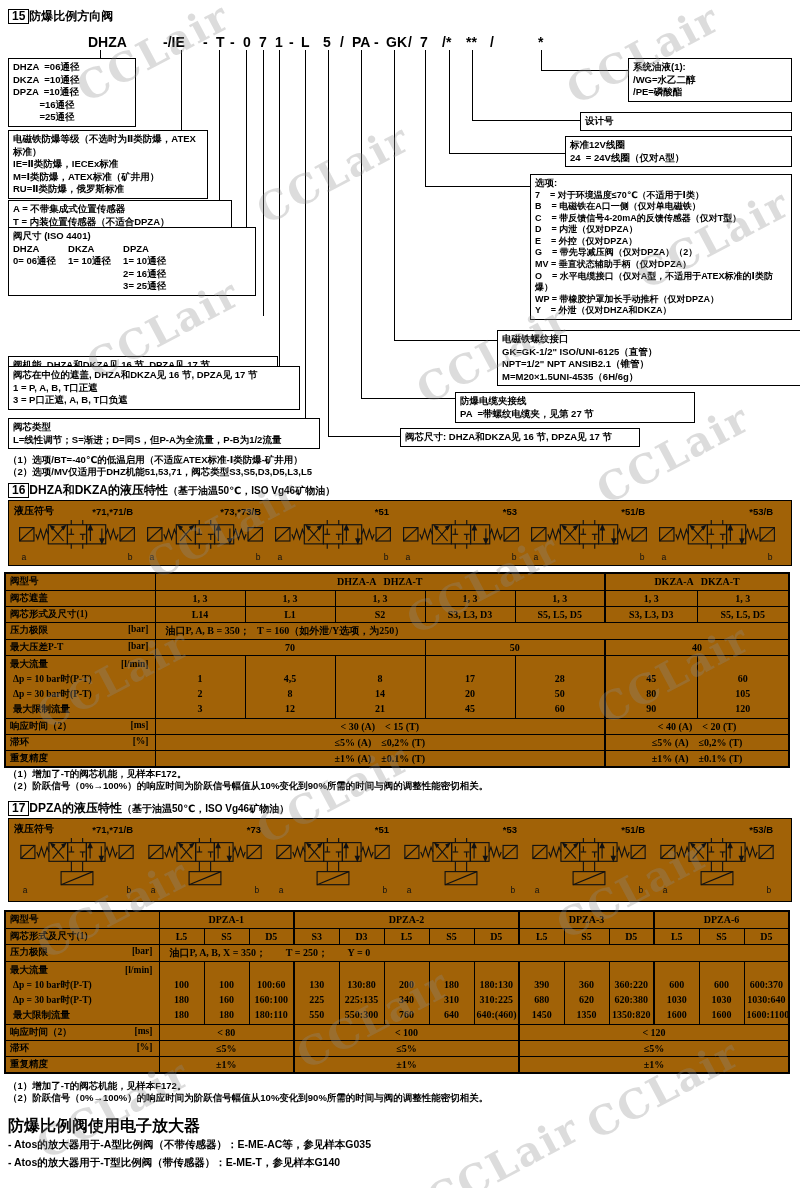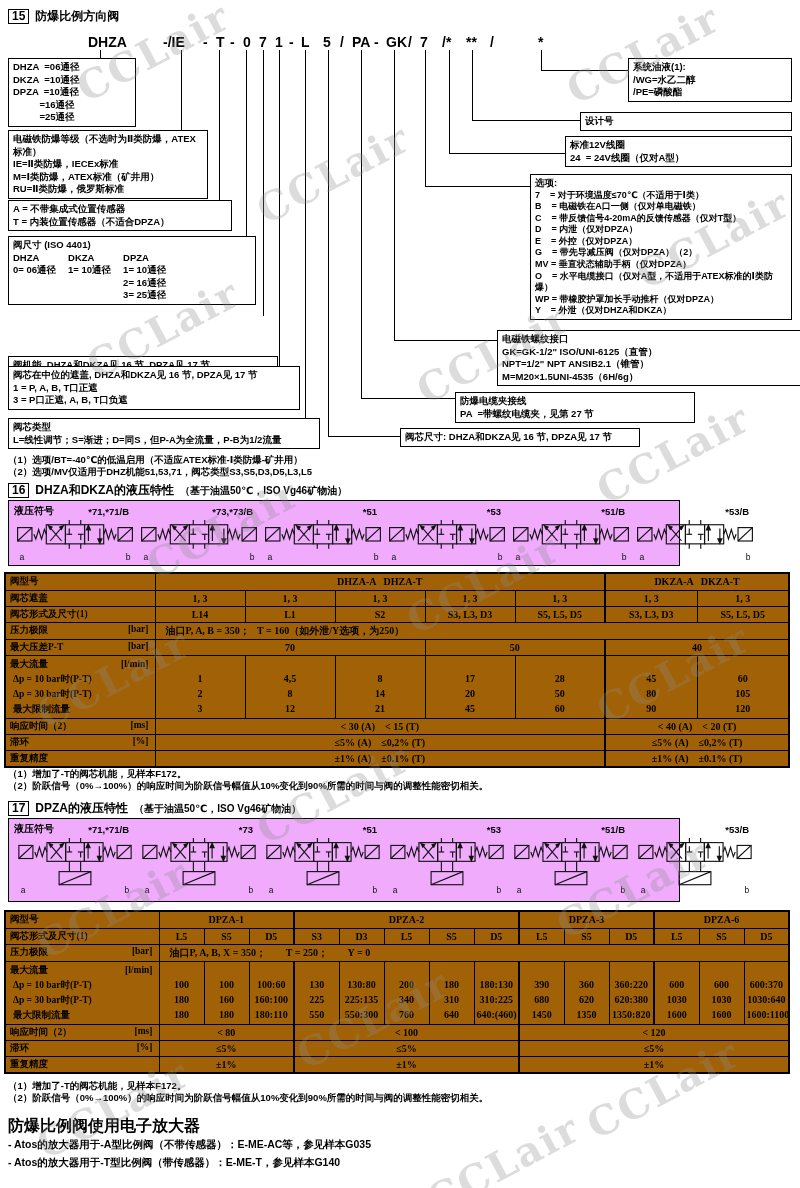--- a/index.html
+++ b/index.html
@@ -2,33 +2,33 @@
 <html><head>
 <meta charset="utf-8">
 <style>
   *{margin:0;padding:0;box-sizing:border-box;}
   body{background:#fff;}
   #page{position:relative;width:800px;height:1188px;background:#fff;overflow:hidden;
         font-family:"Liberation Sans","DejaVu Sans",sans-serif;color:#000;}
   .wm{position:absolute;font-size:40px;font-weight:bold;letter-spacing:2px;
       color:rgba(140,140,140,.30);transform:rotate(-28deg);
       font-family:"DejaVu Serif","Liberation Serif",serif;pointer-events:none;z-index:9;white-space:pre;}
-  .sechead{position:absolute;display:flex;align-items:center;gap:6px;font-size:12px;font-weight:bold;justify-content:center;}
+  .sechead{position:absolute;display:flex;align-items:center;gap:0;font-size:12px;font-weight:bold;justify-content:center;}
   .numbox{display:inline-block;border:1.6px solid #000;padding:0 3px;font-weight:bold;line-height:13px;}
   .subt{font-size:10px;font-weight:bold;}
   .codeseg{position:absolute;top:34px;font-size:14px;font-weight:bold;white-space:pre;}
   .vline,.hline{position:absolute;background:#000;z-index:1;}
   .box{position:absolute;border:1.5px solid #000;background:#fff;padding:2px 4px;
        font-size:9.5px;line-height:12.5px;font-weight:bold;z-index:2;}
   .box .ln{white-space:pre-wrap;}
   .box .ttl{font-weight:bold;}
   .box.small .ln{font-size:9px;line-height:11.6px;}
   .cols{display:flex;gap:12px;}
   .noteline{position:absolute;left:8px;font-size:9.5px;font-weight:bold;white-space:pre;}
-  .symband{position:absolute;left:8px;width:672px;border:1.5px solid #000;background:#f0abfc;padding:3px 4px;z-index:2;}
+  .symband{position:absolute;left:8px;width:784px;border:1.5px solid #000;background:#a16207;padding:3px 4px;z-index:2;}
   .symlabel{position:absolute;left:5px;top:3px;font-size:10px;font-weight:bold;}
   .symrow{display:flex;margin-top:1px;}
   .slot{width:128px;}
   .slab{text-align:right;font-size:9.5px;font-weight:bold;height:13px;line-height:13px;padding-right:8px;white-space:pre;}
   .hsym svg{display:block;margin:1px auto 0;}
   table.spec{position:absolute;left:4px;width:784px;border-collapse:collapse;border:2px solid #000;
              table-layout:fixed;background:#a16207;font-size:10px;z-index:2;font-family:Liberation Serif, serif;}
   .spec td{border:1px solid #000;text-align:center;vertical-align:middle;padding:1px 2px;height:15px;}
   .spec td.lab{text-align:left;font-weight:bold;padding-left:4px;font-size:9.5px;}
   .spec td.v{font-weight:bold;white-space:pre;}
@@ -111,21 +111,21 @@
   <div class="box" style="left:8px;top:200px;width:224px;">
       <div class="ln">A = 不带集成式位置传感器</div>
       <div class="ln">T = 内装位置传感器（不适合DPZA）</div>
     </div>
   <div class="box" style="left:8px;top:130px;width:200px;">
       <div class="ln">电磁铁防爆等级（不选时为Ⅱ类防爆，ATEX标准）</div>
       <div class="ln">IE=Ⅱ类防爆，IECEx标准</div>
       <div class="ln">M=Ⅰ类防爆，ATEX标准（矿井用）</div>
       <div class="ln">RU=Ⅱ类防爆，俄罗斯标准</div>
     </div>
-  <div class="box" style="left:8px;top:236px;width:248px;">
+  <div class="box" style="left:8px;top:227px;width:248px;">
     <div class="ttl">阀尺寸 (ISO 4401)</div>
     <div class="cols">
       <div>
           <div class="ln">DHZA</div>
           <div class="ln">0= 06通径</div>
         </div>
       <div>
           <div class="ln">DKZA</div>
           <div class="ln">1= 10通径</div>
         </div>

